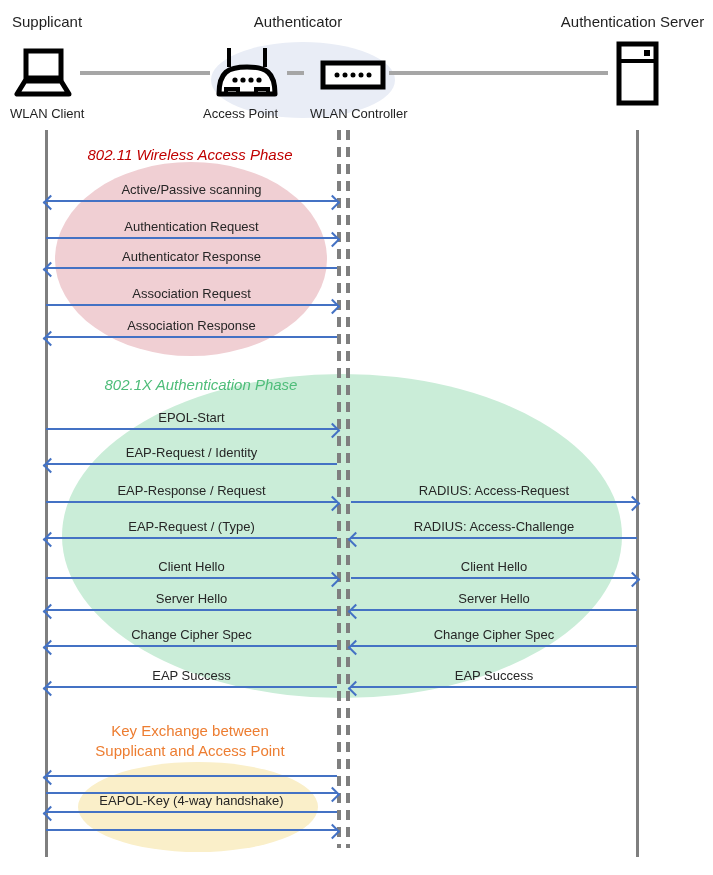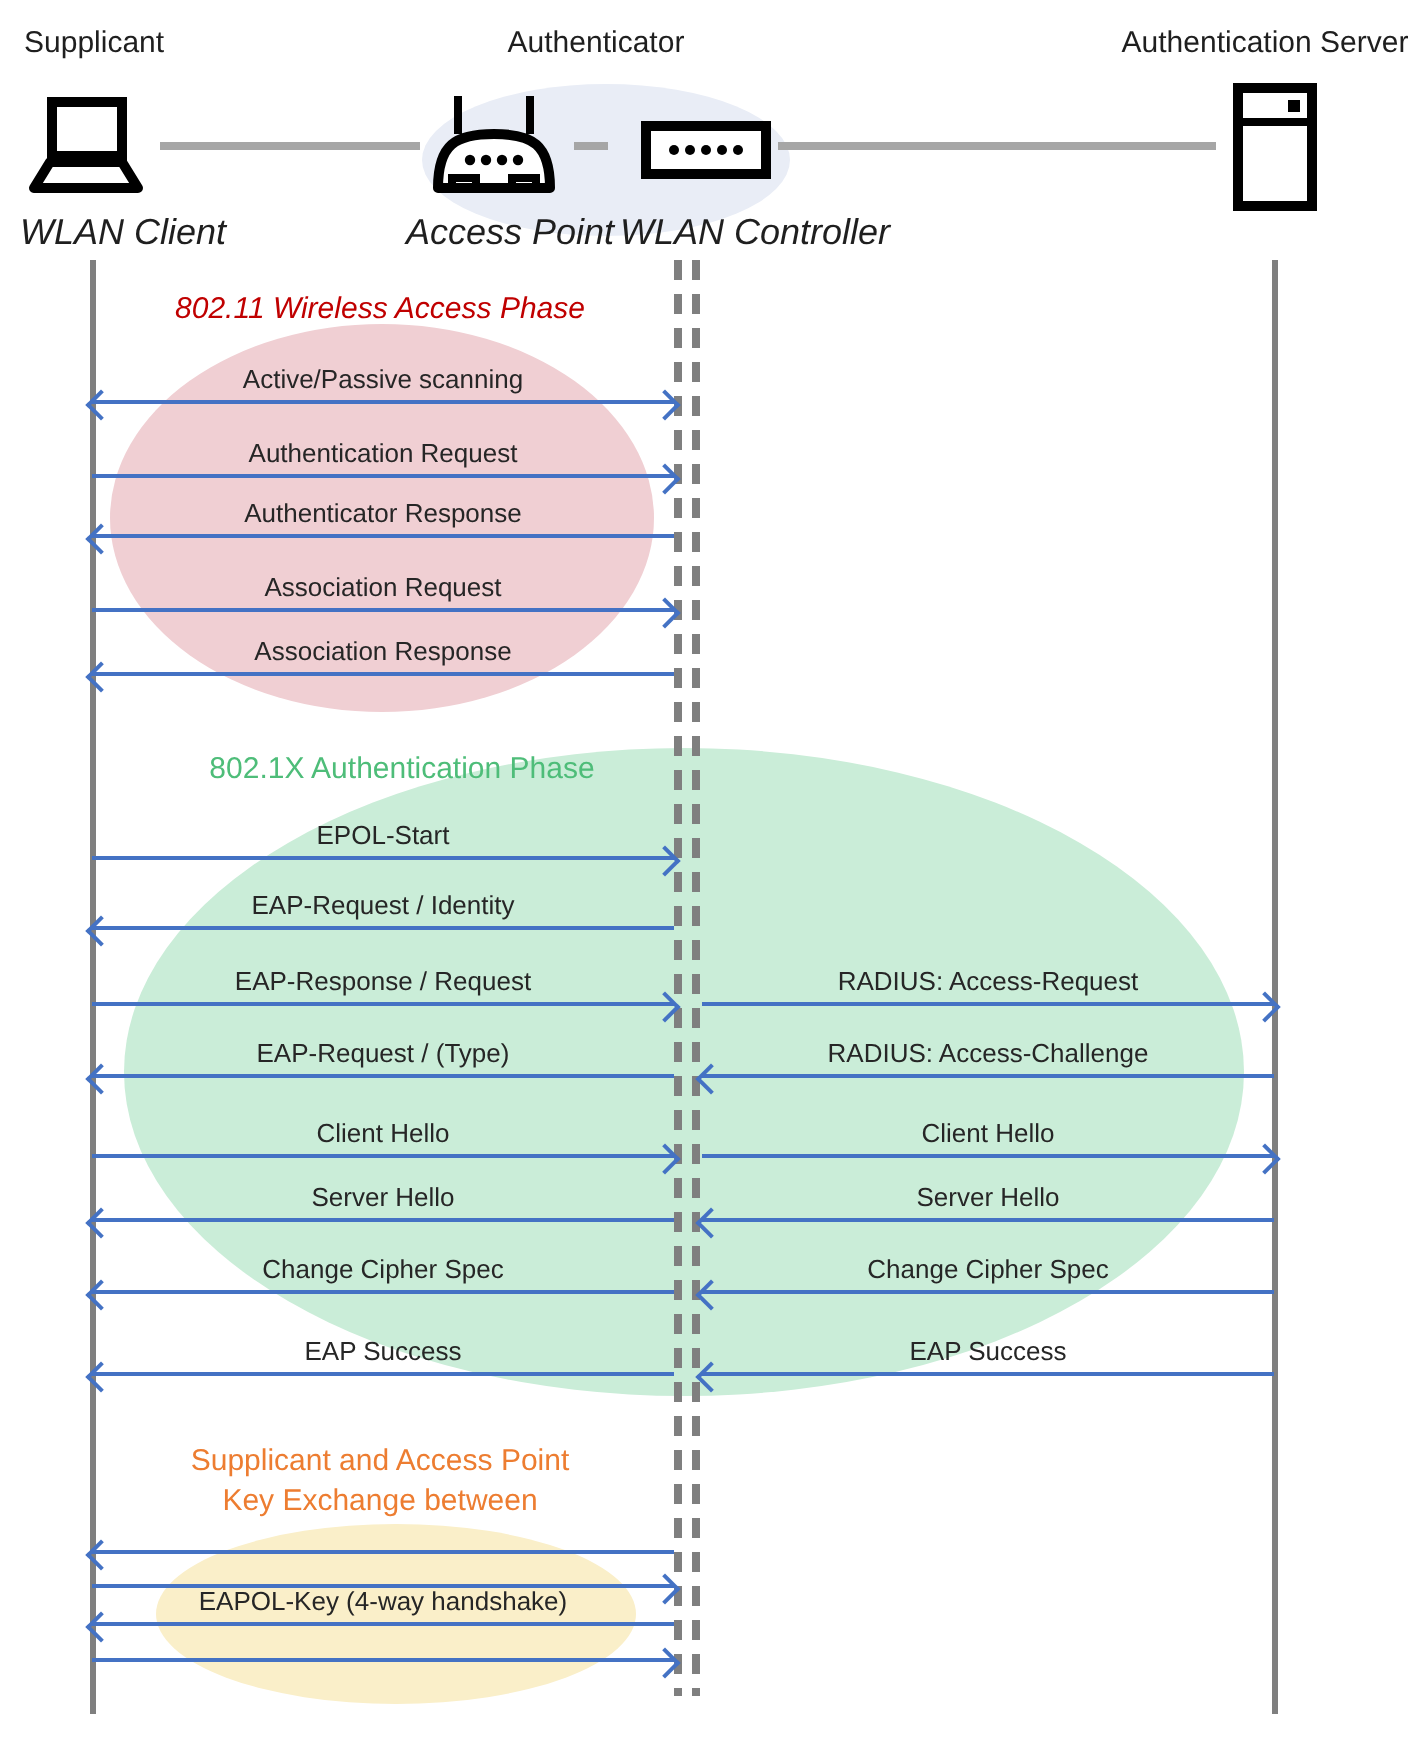--- a/index.html
+++ b/index.html
@@ -32,37 +32,37 @@
   .conn{position:absolute;height:4px;background:var(--connector);z-index:3;}
   .conn-1{left:80px;top:71px;width:130px;}
   .conn-dash{left:287px;top:71px;width:17px;}
   .conn-2{left:389px;top:71px;width:219px;}
 
   
   .actor-label{position:absolute;top:13px;font-size:15px;color:#1f1f1f;z-index:4;white-space:nowrap;}
   .al-supplicant{left:12px;}
   .al-authenticator{left:246px;width:104px;text-align:center;}
   .al-server{left:560px;width:145px;text-align:center;}
-  .device-label{position:absolute;top:106px;font-size:18px;color:#1f1f1f;z-index:4;white-space:nowrap;font-style:italic;}
+  .device-label{position:absolute;top:106px;font-size:13px;color:#1f1f1f;z-index:4;white-space:nowrap;}
   .dl-client{left:10px;}
   .dl-ap{left:203px;}
   .dl-ctrl{left:310px;}
   .dl-nps{left:558px;}
 
   
   .icon{position:absolute;z-index:4;line-height:0;}
   .ic-laptop{left:10px;top:48px;}
   .ic-ap{left:212px;top:44px;}
   .ic-ctrl{left:320px;top:60px;}
   .ic-server{left:616px;top:41px;}
 
   
   .phase-title{position:absolute;font-size:15px;text-align:center;z-index:5;white-space:nowrap;}
   .pt-80211{left:85px;top:146px;width:210px;}
-  .pt-8021x{left:95px;top:376px;width:212px;}
+  .pt-8021x{left:95px;top:376px;width:212px;font-style:italic;}
   .pt-key{left:84px;top:721px;width:212px;line-height:20px;white-space:normal;}
 
   
   #messages-layer{position:absolute;inset:0;z-index:5;}
   .msg-seg{position:absolute;height:0;}
   .msg-line{position:absolute;left:0;right:0;top:-1px;height:2px;background:var(--arrow);}
   .chev{position:absolute;width:9px;height:9px;top:-4.5px;
         border-top:2.5px solid var(--arrow);border-left:2.5px solid var(--arrow);}
   .chev-l{left:-1px;transform:rotate(-45deg);}
   .chev-r{right:-1px;transform:rotate(135deg);}
@@ -127,22 +127,22 @@
     </svg>
   </div>
 
   <div class="device-label dl-client">WLAN Client</div>
   <div class="device-label dl-ap">Access Point</div>
   <div class="device-label dl-ctrl">WLAN Controller</div>
 
   <div class="phase-title pt-80211" style="color: rgb(192, 0, 0); font-style: italic;">802.11 Wireless Access Phase</div>
   <div class="phase-title pt-8021x" style="color: rgb(78, 189, 121);">802.1X Authentication Phase</div>
   <div class="phase-title pt-key" style="color: rgb(237, 125, 49);">
+    <div>Key Exchange between</div>
     <div>Supplicant and Access Point</div>
-    <div>Key Exchange between</div>
   </div>
 
   <div id="messages-layer">
       <div class="msg-seg" style="left: 46px; top: 201px; width: 291px;">
         <div class="msg-line"></div>
         <span class="chev chev-l"></span>
         <span class="chev chev-r"></span>
         <div class="msg-label">Active/Passive scanning</div>
       </div>
       <div class="msg-seg" style="left: 46px; top: 238px; width: 291px;">

